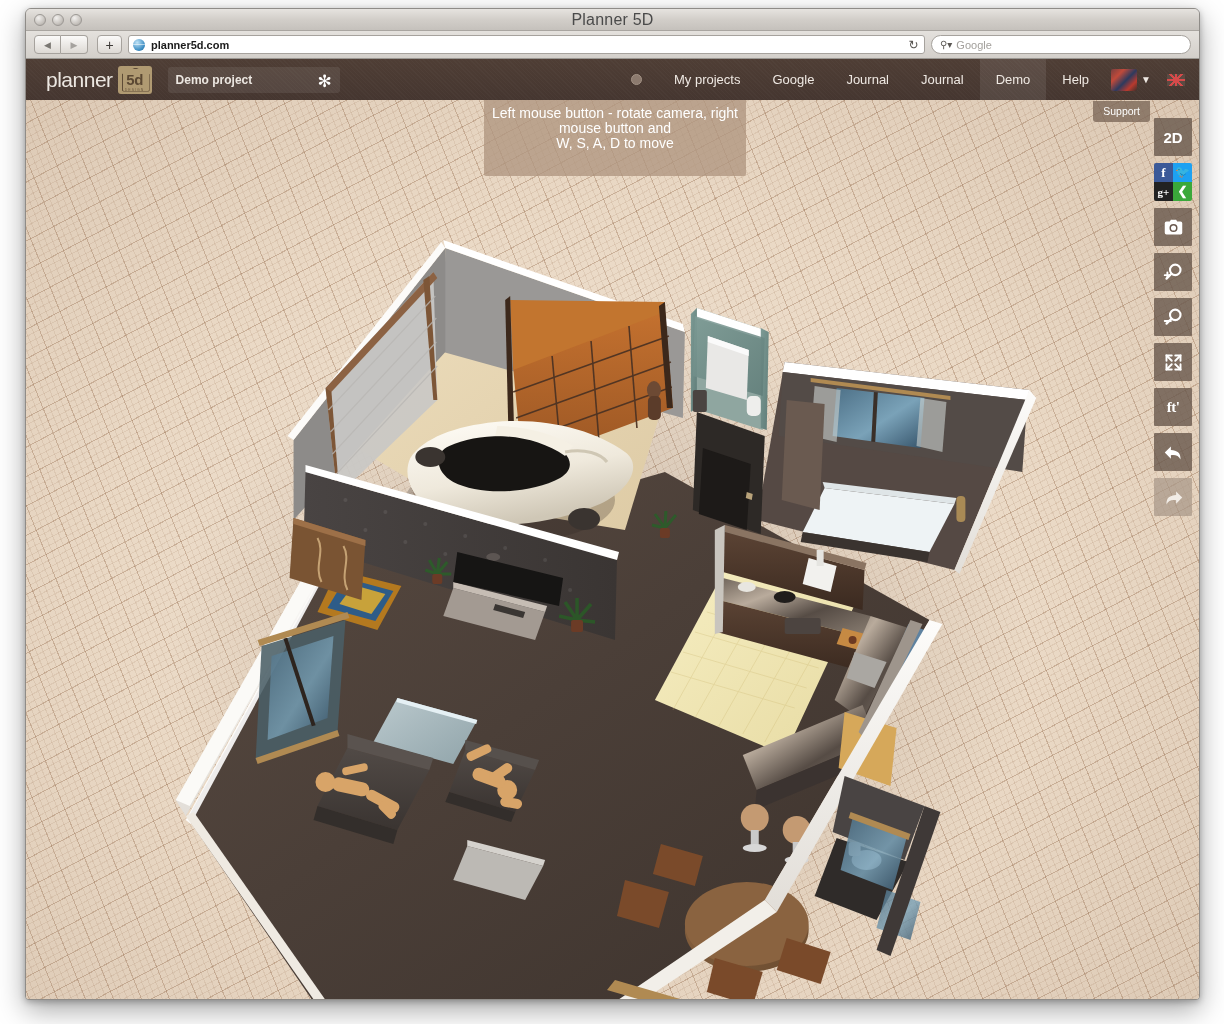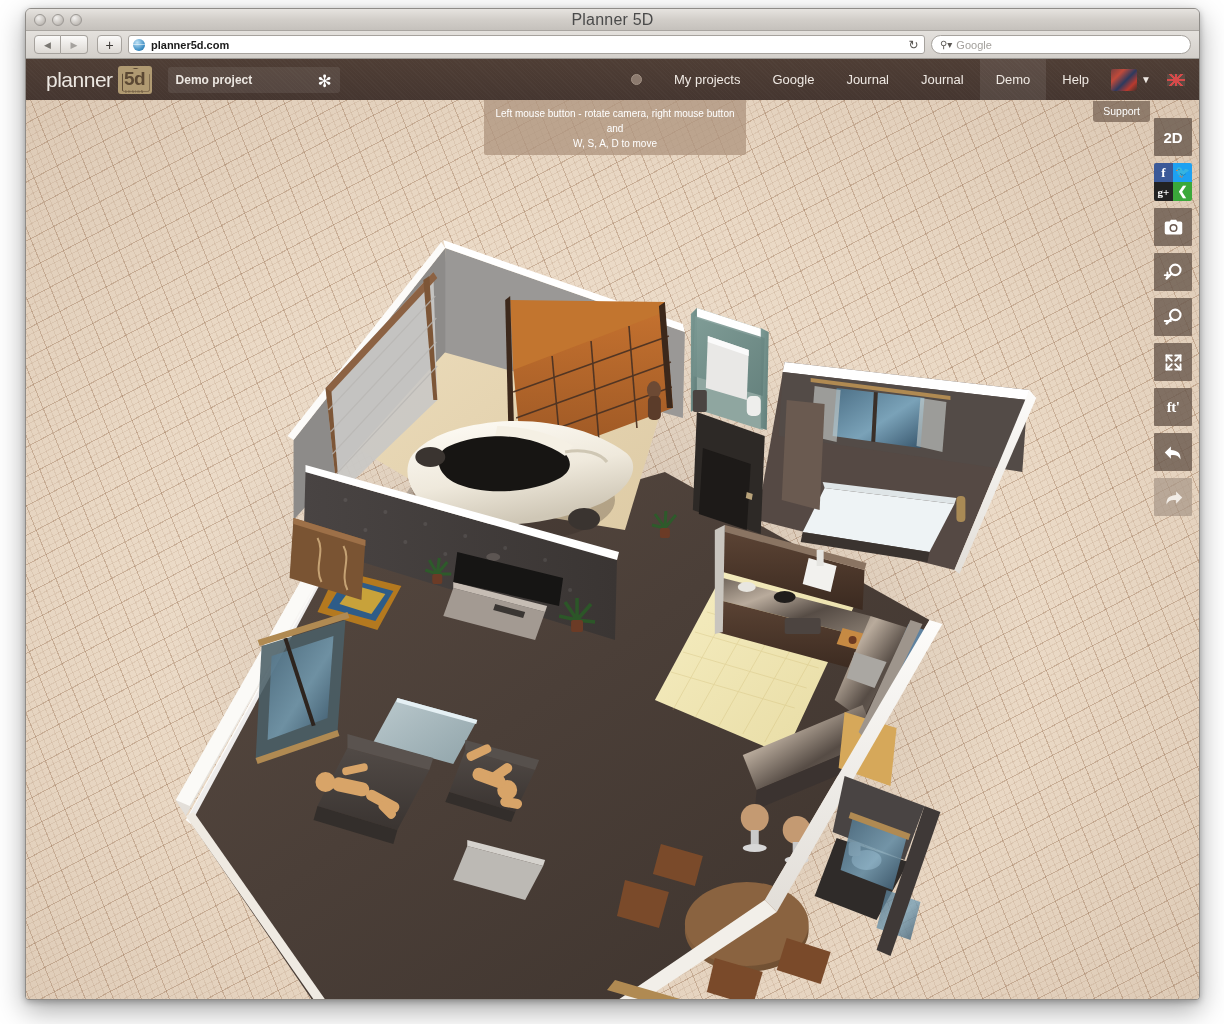--- a/index.html
+++ b/index.html
@@ -130,21 +130,21 @@
     flex-direction: column;
   }
   .logo-badge::before {
     content: ''; position: absolute; top: 2px; left: 4px;
     width: 26px; height: 22px;
     border: 1.5px solid #5e4b36;
     border-radius: 2px;
     clip-path: polygon(0 28%, 50% 0, 100% 28%, 100% 100%, 0 100%);
   }
   .logo-badge-text {
-    font-size: 19px; font-weight: bold; color: #5b4833;
+    font-size: 15px; font-weight: bold; color: #5b4833;
     position: relative; z-index: 2; margin-top: 3px;
     letter-spacing: -0.5px;
   }
   .logo-badge-sub {
     font-size: 3.5px; color: #6b583f; position: relative; z-index: 2;
     letter-spacing: 1px;
   }
 
   .project-field {
     width: 172px; height: 26px;
@@ -215,23 +215,23 @@
       repeating-linear-gradient(-28deg, rgba(150,110,80,0.14) 0 1px, transparent 1px 6.5px);
   }
   .ground-veil {
     position: absolute; inset: 0;
     background: radial-gradient(ellipse at 48% 52%, rgba(255,255,255,0.18) 0%, rgba(210,180,150,0.08) 55%, rgba(160,130,105,0.22) 100%);
     pointer-events: none;
   }
 
   .tooltip-hint {
     position: absolute; left: 458px; top: 0px;
-    width: 262px; padding: 6px 8px 4px;
+    width: 262px; padding: 6px 8px 25px;
     background: rgba(175,150,128,0.78);
-    color: #ffffff; font-size: 10px; text-align: center;
+    color: #ffffff; font-size: 14px; text-align: center;
     line-height: 15px;
     border-radius: 0 0 2px 2px;
     z-index: 15;
   }
 
   .support-tab {
     position: absolute; right: 49px; top: 1px;
     padding: 4px 10px 5px;
     background: rgba(125,105,90,0.80);
     color: #ffffff; font-size: 10.5px;

